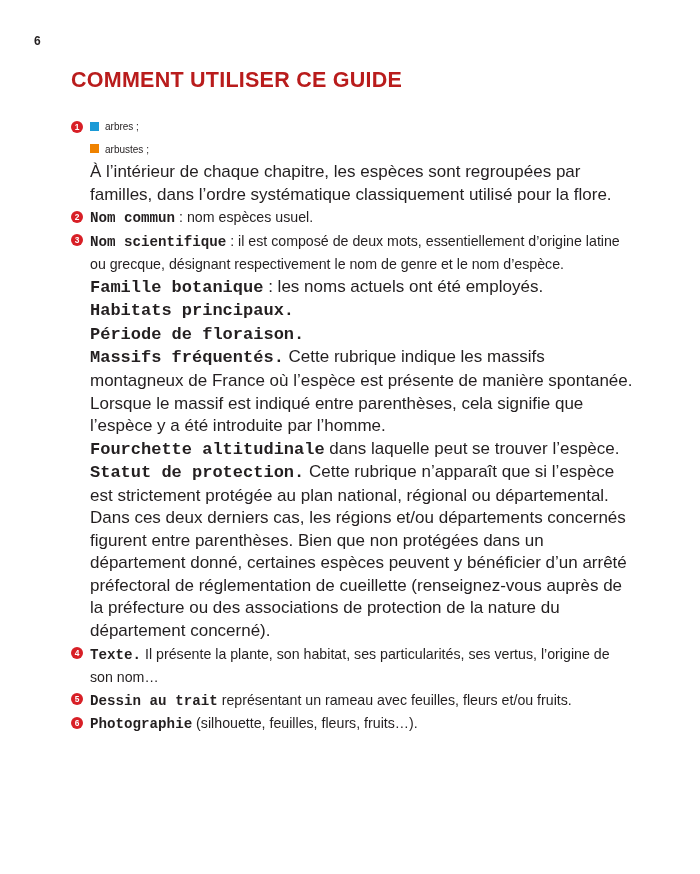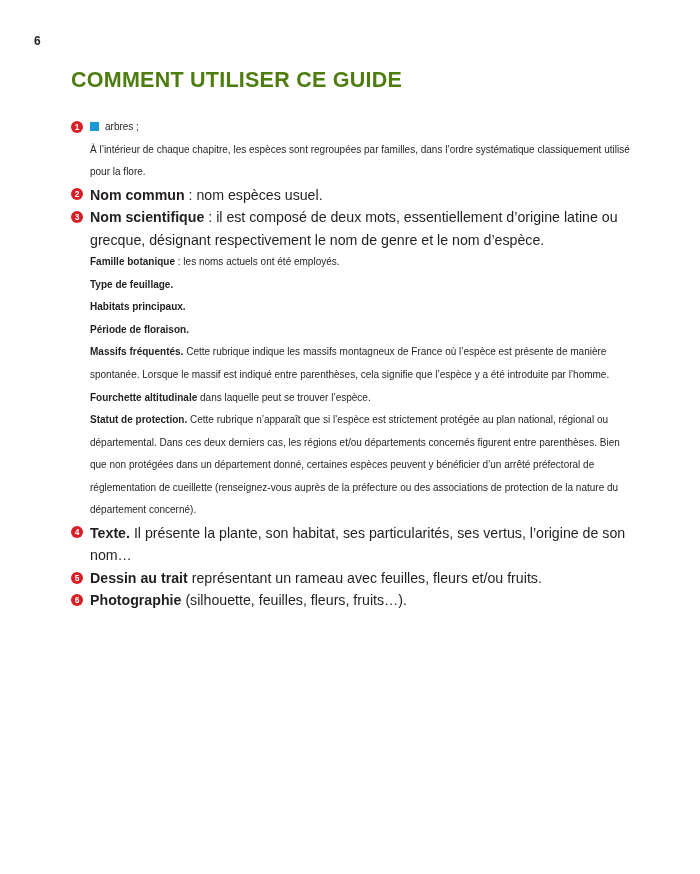--- a/index.html
+++ b/index.html
@@ -73,78 +73,78 @@
     font-size: 8.4px;
     font-weight: bold;
     line-height: 12px;
     text-align: center;
     font-family: "Liberation Sans", sans-serif;
   }
 
   
   .block {
     padding-left: 19px;
-    font-size: 10px;
+    font-size: 17px;
     line-height: 22.55px;
     color: #231f20;
   }
 
   
   .swatch-line {
     padding-left: 19px;
     font-size: 10px;
     line-height: 22.55px;
     white-space: nowrap;
   }
   .swatch {
     display: inline-block;
     width: 9px;
     height: 9px;
     vertical-align: -0.5px;
     margin-right: 6px;
   }
 
-  b, .bold { font-weight: bold; }
+  b, .bold { font-weight: bold; font-family: Liberation Mono, monospace; }
 </style>
 </head>
 <body>
 
 <div id="page">
 
   <div class="page-number">6</div>
 
-  <div class="page-title" style="color: #4d7c0f;">COMMENT UTILISER CE GUIDE</div>
+  <div class="page-title" style="color: #b91c1c;">COMMENT UTILISER CE GUIDE</div>
 
   <div class="content">
 
     <div class="item">
       <span class="marker">1</span>
     </div>
 
     <div class="swatch-line">
       <span class="swatch" style="background-color: rgb(27, 154, 214);"></span><span>arbres ;</span>
+    </div>
+    <div class="swatch-line">
+      <span class="swatch" style="background-color: rgb(239, 130, 0);"></span><span>arbustes ;</span>
     </div>
 
     <div class="block">À l’intérieur de chaque chapitre, les espèces sont regroupées par familles, dans l’ordre systématique classiquement utilisé pour la flore.</div>
 
     <div class="item">
       <span class="marker">2</span>
       <b>Nom commun</b><span> : nom espèces usuel.</span>
     </div>
 
     <div class="item">
       <span class="marker">3</span>
       <b>Nom scientifique</b><span> : il est composé de deux mots, essentiellement d’origine latine ou grecque, désignant respectivement le nom de genre et le nom d’espèce.</span>
     </div>
 
     <div class="block">
       <b>Famille botanique</b><span> : les noms actuels ont été employés.</span>
-    </div>
-    <div class="block">
-      <b>Type de feuillage.</b><span></span>
     </div>
     <div class="block">
       <b>Habitats principaux.</b><span></span>
     </div>
     <div class="block">
       <b>Période de floraison.</b><span></span>
     </div>
     <div class="block">
       <b>Massifs fréquentés.</b><span> Cette rubrique indique les massifs montagneux de France où l’espèce est présente de manière spontanée. Lorsque le massif est indiqué entre parenthèses, cela signifie que l’espèce y a été introduite par l’homme.</span>
     </div>

